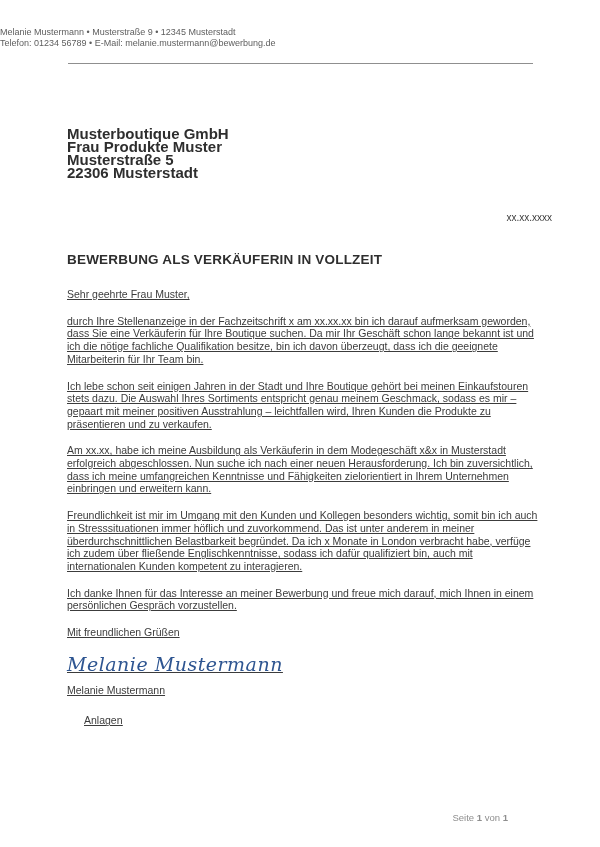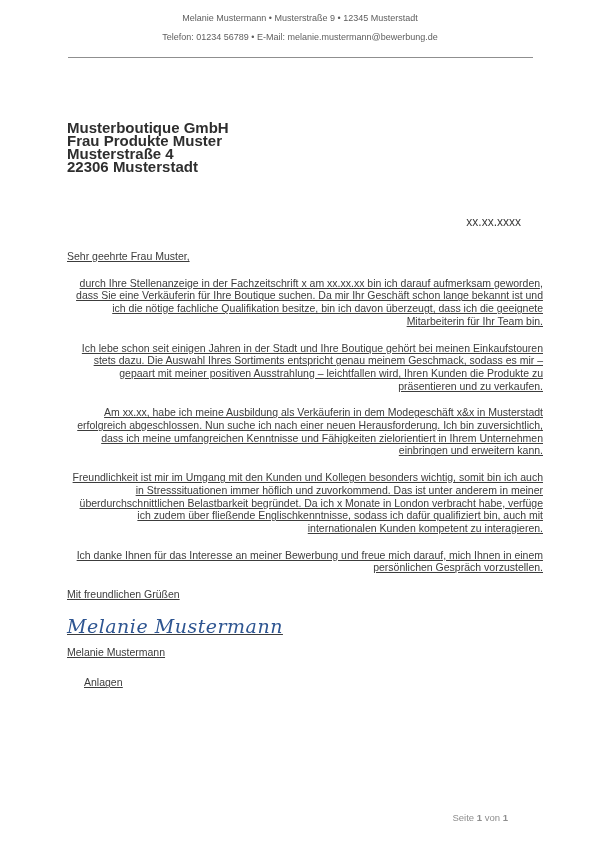--- a/index.html
+++ b/index.html
@@ -10,47 +10,46 @@
   .page {
     position: relative;
     width: 600px;
     height: 847px;
     background: #ffffff;
     font-family: "Liberation Sans", sans-serif;
     color: #3c3c3c;
     overflow: hidden;
   }
   .letterhead {
-    padding-top: 13px;
-    text-align: center;
+    padding-top: 27px;
     font-size: 9px;
     color: #5e5e5e;
     line-height: 11px;
   }
   .letterhead .lh-line + .lh-line {
-    margin-top: 8px;
+    margin-top: 0;
   }
   .divider {
     margin: 14px 67px 0 68px;
     border: none;
     border-top: 1px solid #8f8f8f;
     height: 0;
   }
   .recipient {
     margin: 63px 60px 0 67px;
     font-size: 15px;
     font-weight: bold;
     line-height: 13px;
     color: #2e2e2e;
   }
   .date-line {
-    margin-top: 42px;
+    margin-top: 33px;
     text-align: right;
-    padding-right: 79px;
-    font-size: 12px;
+    padding-right: 48px;
+    font-size: 10px;
     color: #3c3c3c;
   }
   .subject {
     margin: 29px 60px 0 67px;
     font-size: 13.5px;
     font-weight: bold;
     letter-spacing: 0.2px;
     color: #2e2e2e;
   }
   .body-text {
@@ -58,21 +57,20 @@
     font-size: 10.5px;
     line-height: 12.7px;
     color: #3c3c3c;
     text-decoration: underline;
   }
   .salutation {
     margin: 21px 0 0 0;
   }
   .body-text p.para {
     margin: 14px 0 0 0;
-    text-align: right;
   }
   .closing {
     margin: 14px 0 12px 0;
   }
   .signature-script {
     margin: 5px 0 0 0;
     font-family: "DejaVu Serif", serif;
     font-style: italic;
     font-size: 19px;
     line-height: 26px;
@@ -105,26 +103,27 @@
   <div class="letterhead">
     <div class="lh-line">Melanie Mustermann • Musterstraße 9 • 12345 Musterstadt</div>
     <div class="lh-line">Telefon: 01234 56789 • E-Mail: melanie.mustermann@bewerbung.de</div>
   </div>
 
   <hr class="divider">
 
   <div class="recipient">
     <div>Musterboutique GmbH</div>
     <div>Frau Produkte Muster</div>
-    <div>Musterstraße 4</div>
+    <div>Musterstraße 5</div>
     <div>22306 Musterstadt</div>
   </div>
 
   <div class="date-line">xx.xx.xxxx</div>
 
+  <div class="subject">BEWERBUNG ALS VERKÄUFERIN IN VOLLZEIT</div>
 
   <div class="body-text">
     <p class="salutation">Sehr geehrte Frau Muster,</p>
     <p class="para">durch Ihre Stellenanzeige in der Fachzeitschrift x am xx.xx.xx bin ich darauf aufmerksam geworden, dass Sie eine Verkäuferin für Ihre Boutique suchen. Da mir Ihr Geschäft schon lange bekannt ist und ich die nötige fachliche Qualifikation besitze, bin ich davon überzeugt, dass ich die geeignete Mitarbeiterin für Ihr Team bin.</p>
     <p class="para">Ich lebe schon seit einigen Jahren in der Stadt und Ihre Boutique gehört bei meinen Einkaufstouren stets dazu. Die Auswahl Ihres Sortiments entspricht genau meinem Geschmack, sodass es mir – gepaart mit meiner positiven Ausstrahlung – leichtfallen wird, Ihren Kunden die Produkte zu präsentieren und zu verkaufen.</p>
     <p class="para">Am xx.xx, habe ich meine Ausbildung als Verkäuferin in dem Modegeschäft x&amp;x in Musterstadt erfolgreich abgeschlossen. Nun suche ich nach einer neuen Herausforderung. Ich bin zuversichtlich, dass ich meine umfangreichen Kenntnisse und Fähigkeiten zielorientiert in Ihrem Unternehmen einbringen und erweitern kann.</p>
     <p class="para">Freundlichkeit ist mir im Umgang mit den Kunden und Kollegen besonders wichtig, somit bin ich auch in Stresssituationen immer höflich und zuvorkommend. Das ist unter anderem in meiner überdurchschnittlichen Belastbarkeit begründet. Da ich x Monate in London verbracht habe, verfüge ich zudem über fließende Englischkenntnisse, sodass ich dafür qualifiziert bin, auch mit internationalen Kunden kompetent zu interagieren.</p>
     <p class="para">Ich danke Ihnen für das Interesse an meiner Bewerbung und freue mich darauf, mich Ihnen in einem persönlichen Gespräch vorzustellen.</p>
     <p class="closing">Mit freundlichen Grüßen</p>
     <div class="signature-script">Melanie Mustermann</div>

